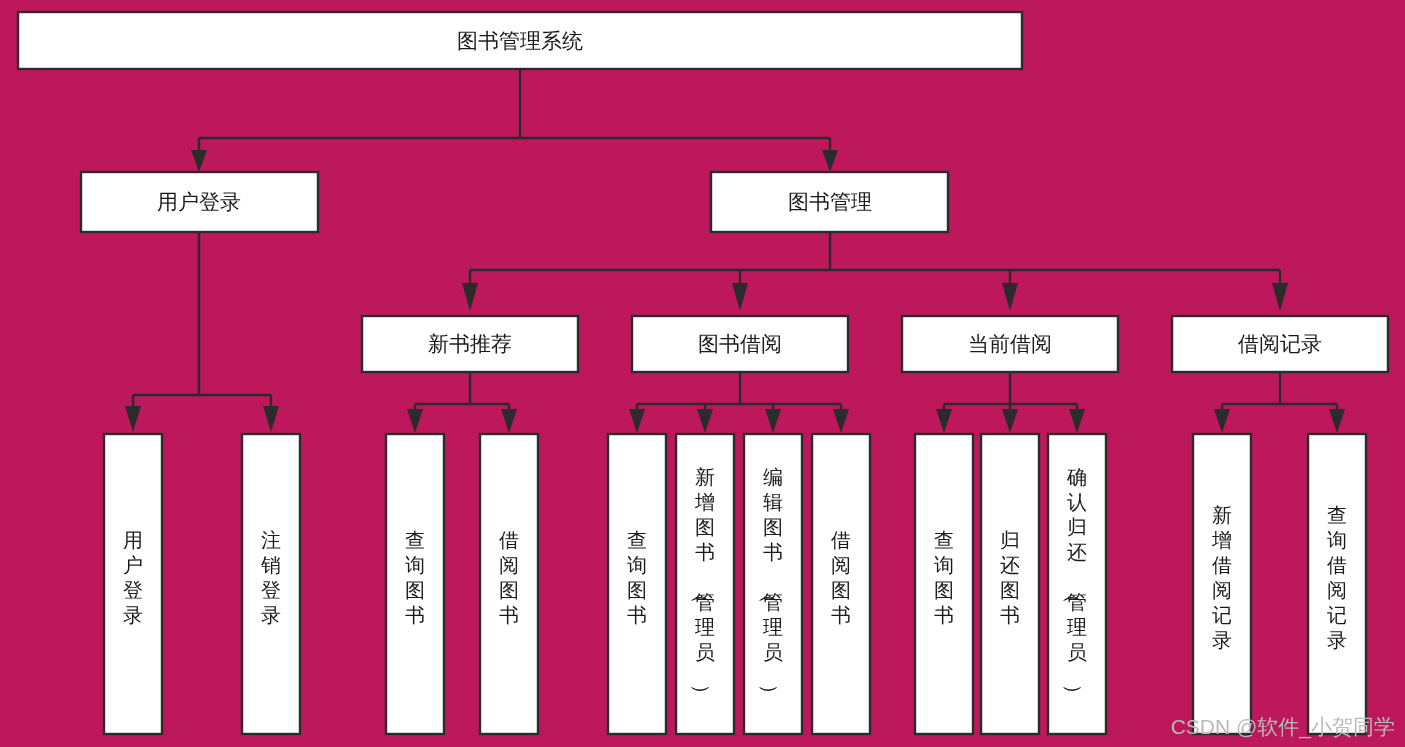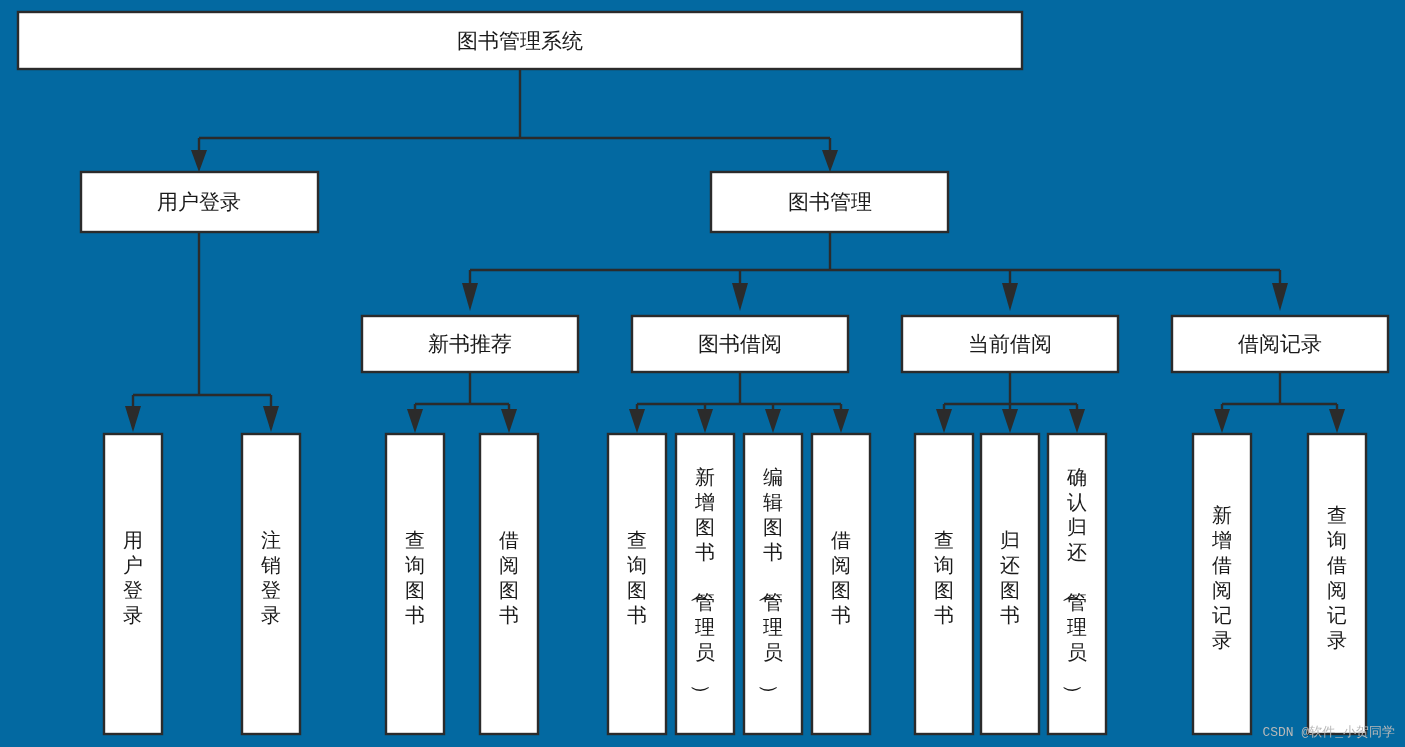--- a/index.html
+++ b/index.html
@@ -8,21 +8,21 @@
     padding: 0;
     background: #ffffff;
   }
   body {
     font-family: "DejaVu Sans", "Liberation Sans", sans-serif;
   }
   #canvas {
     position: relative;
     width: 1405px;
     height: 747px;
-    background: #0369a1;
+    background: #be185d;
     overflow: hidden;
   }
   #diagram-svg {
     position: absolute;
     left: 0;
     top: 0;
     width: 1405px;
     height: 747px;
   }
   .node-box {
@@ -51,22 +51,22 @@
     fill: #1a1a1a;
     font-family: "DejaVu Sans", "Liberation Sans", sans-serif;
     font-size: 20px;
     text-anchor: middle;
   }
   .watermark {
     position: absolute;
     right: 10px;
     bottom: 6px;
     color: #b9b9b9;
-    font-size: 13px;
-    font-family: Liberation Mono, monospace;
+    font-size: 21px;
+    font-family: Liberation Sans, sans-serif;
     white-space: nowrap;
     pointer-events: none;
     user-select: none;
   }
 </style>
 </head>
 <body>
 
 <div id="canvas">
 

